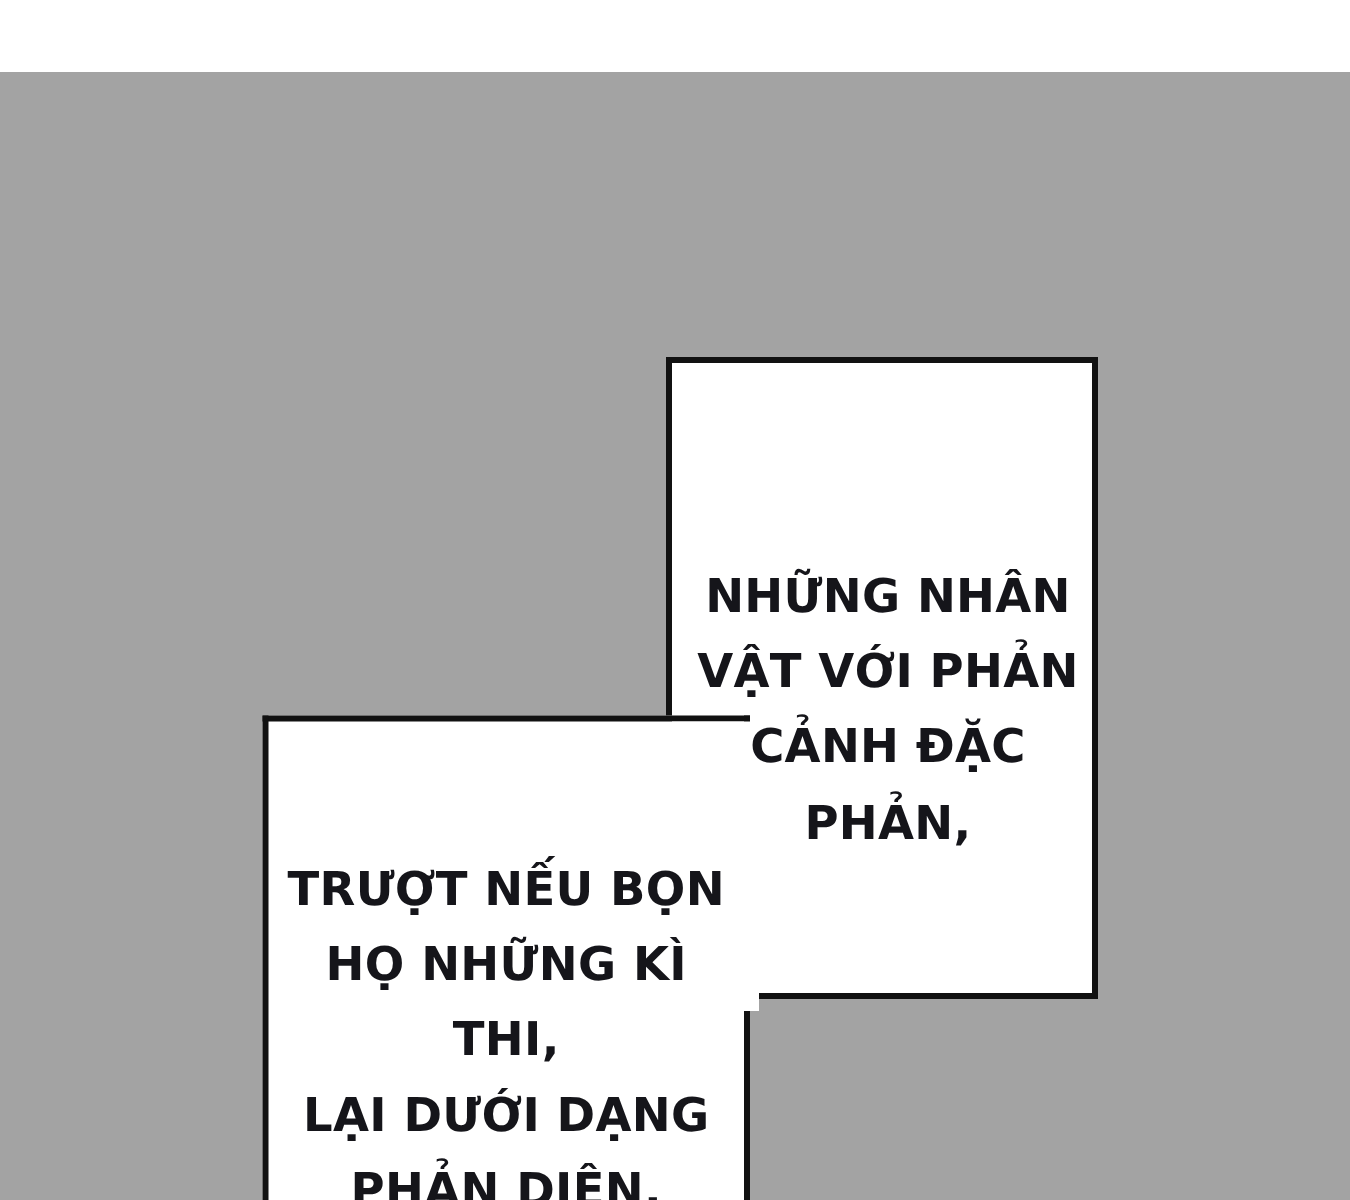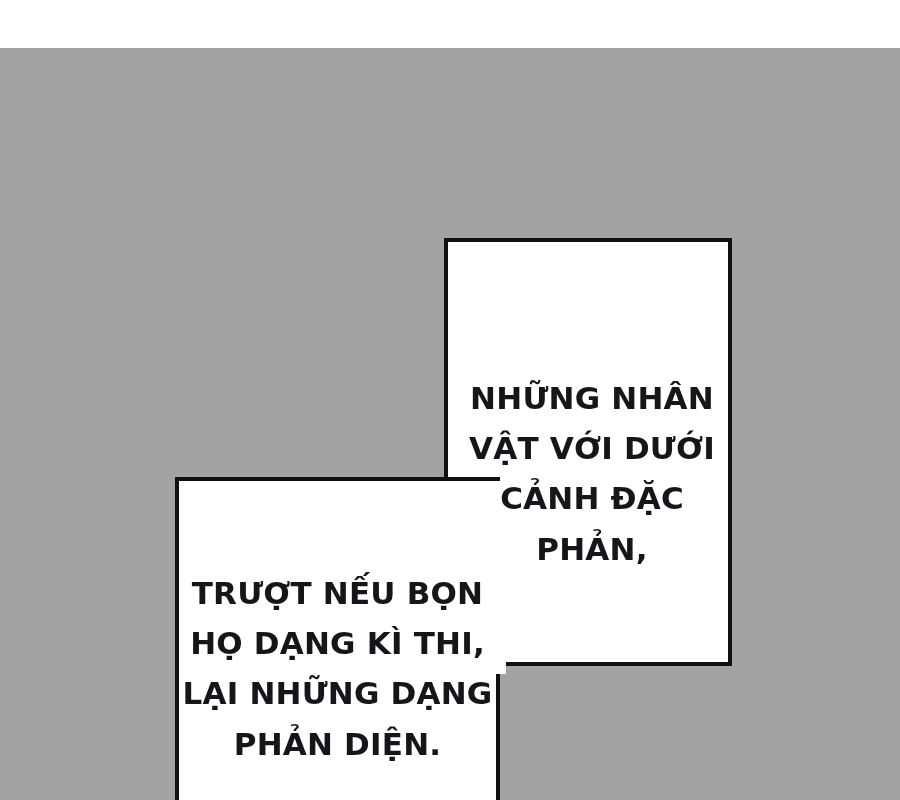--- a/index.html
+++ b/index.html
@@ -99,24 +99,24 @@
 
   <div class="balloon-top"></div>
 
   <div class="balloon-bottom"></div>
 
   <div class="joint-mask"></div>
   <div class="joint-mask-2"></div>
 
   <div class="balloon-top-text">
     <span class="line">NHỮNG NHÂN</span>
-    <span class="line">VẬT VỚI DƯỚI</span>
+    <span class="line">VẬT VỚI PHẢN</span>
     <span class="line">CẢNH ĐẶC PHẢN,</span>
   </div>
 
   <div class="balloon-bottom-text">
     <span class="line">TRƯỢT NẾU BỌN</span>
-    <span class="line">HỌ DẠNG KÌ THI,</span>
-    <span class="line">LẠI NHỮNG DẠNG</span>
+    <span class="line">HỌ NHỮNG KÌ THI,</span>
+    <span class="line">LẠI DƯỚI DẠNG</span>
     <span class="line">PHẢN DIỆN.</span>
   </div>
 
 </div>
 
 </body></html>

